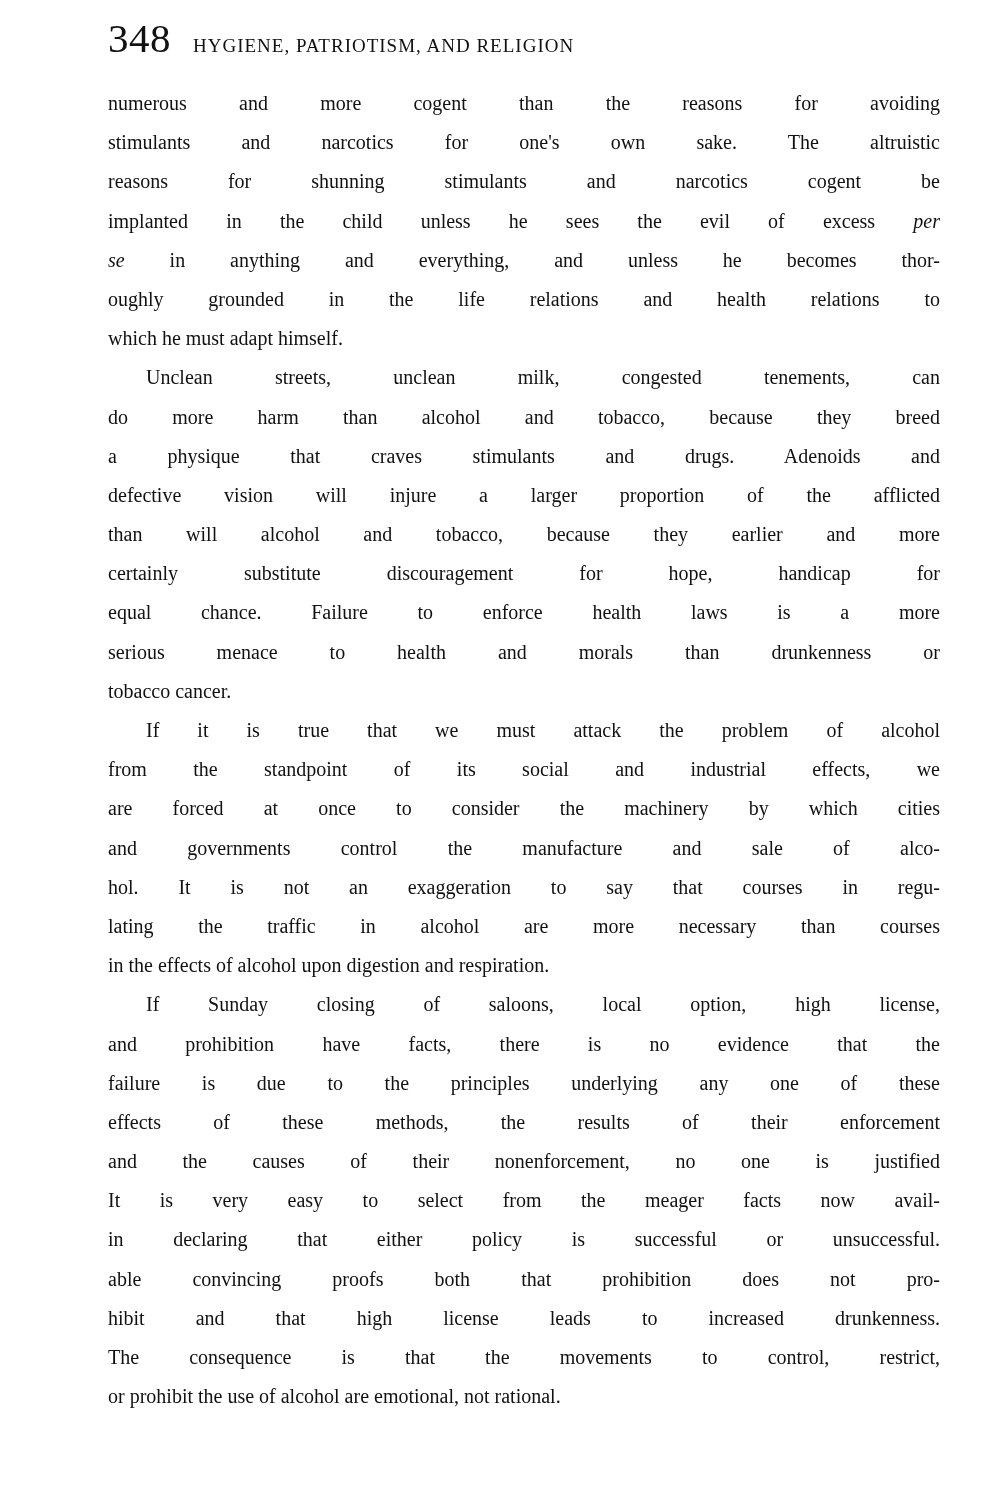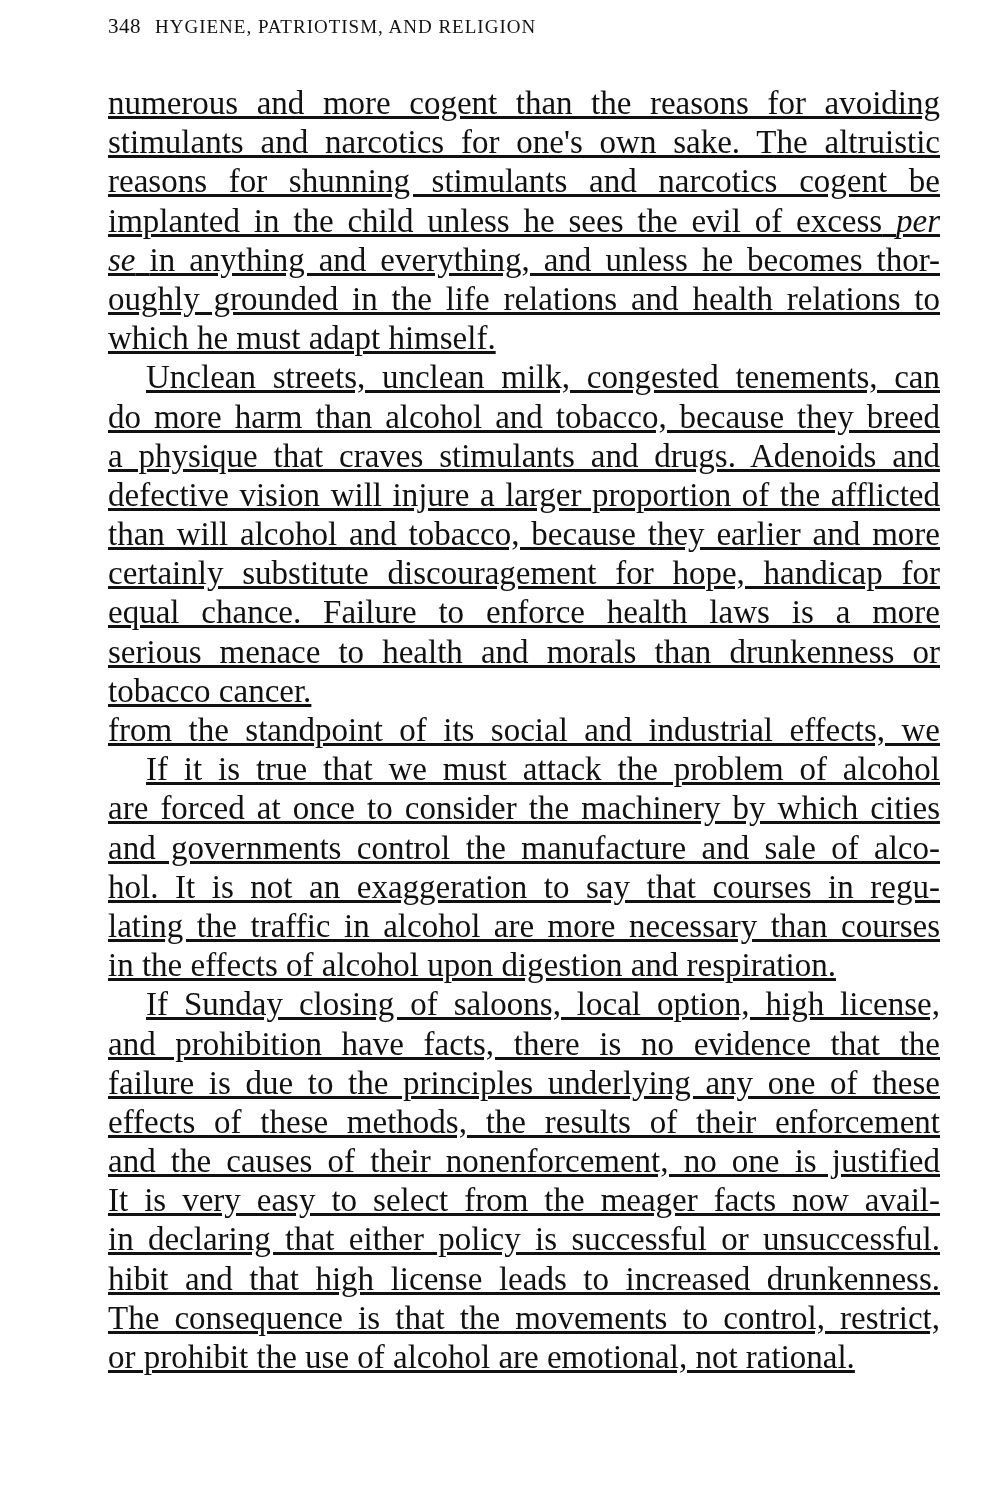--- a/index.html
+++ b/index.html
@@ -23,41 +23,40 @@
   }
   .running-head {
     display: flex;
     align-items: baseline;
     height: 44px;
     font-size: 29px;
     letter-spacing: 0.5px;
     white-space: nowrap;
   }
   .page-number {
-    font-size: 21px;
-    margin-right: 14px;
+    font-size: 41px;
+    margin-right: 22px;
     font-family: Liberation Serif, serif;
   }
   .head-title {
     font-size: 19px;
     letter-spacing: 1px;
   }
   .body-text {
     margin-top: 26px;
   }
   .line {
     display: block;
     height: 39.2px;
     line-height: 39.2px;
-    font-size: 33px;
+    font-size: 20px;
     text-align: justify;
     text-align-last: justify;
     white-space: nowrap;
     overflow: visible;
-    text-decoration: underline;
   }
   .line.last {
     text-align-last: left;
   }
   .line.indent {
     padding-left: 38px;
   }
   .line span.it {
     font-style: italic;
   }
@@ -89,35 +88,36 @@
       <span class="line">a physique that craves stimulants and drugs.  Adenoids and</span>
       <span class="line">defective vision will injure a larger proportion of the afflicted</span>
       <span class="line">than will alcohol and tobacco, because they earlier and more</span>
       <span class="line">certainly substitute discouragement for hope, handicap for</span>
       <span class="line">equal chance.  Failure to enforce health laws is a more</span>
       <span class="line">serious menace to health and morals than drunkenness or</span>
       <span class="line last">tobacco cancer.</span>
     </div>
 
     <div>
+      <span class="line indent">If it is true that we must attack the problem of alcohol</span>
       <span class="line">from the standpoint of its social and industrial effects, we</span>
-      <span class="line indent">If it is true that we must attack the problem of alcohol</span>
       <span class="line">are forced at once to consider the machinery by which cities</span>
       <span class="line">and governments control the manufacture and sale of alco-</span>
       <span class="line">hol.  It is not an exaggeration to say that courses in regu-</span>
       <span class="line">lating the traffic in alcohol are more necessary than courses</span>
       <span class="line last">in the effects of alcohol upon digestion and respiration.</span>
     </div>
 
     <div>
       <span class="line indent">If Sunday closing of saloons, local option, high license,</span>
       <span class="line">and prohibition have facts, there is no evidence that the</span>
       <span class="line">failure is due to the principles underlying any one of these</span>
       <span class="line">effects of these methods, the results of their enforcement</span>
       <span class="line">and the causes of their nonenforcement, no one is justified</span>
       <span class="line">It is very easy to select from the meager facts now avail-</span>
       <span class="line">in declaring that either policy is successful or unsuccessful.</span>
+      <span class="line">able convincing proofs both that prohibition does not pro-</span>
       <span class="line">hibit and that high license leads to increased drunkenness.</span>
       <span class="line">The consequence is that the movements to control, restrict,</span>
       <span class="line last">or prohibit the use of alcohol are emotional, not rational.</span>
     </div>
   </div>
 </div>
 
 </body></html>

